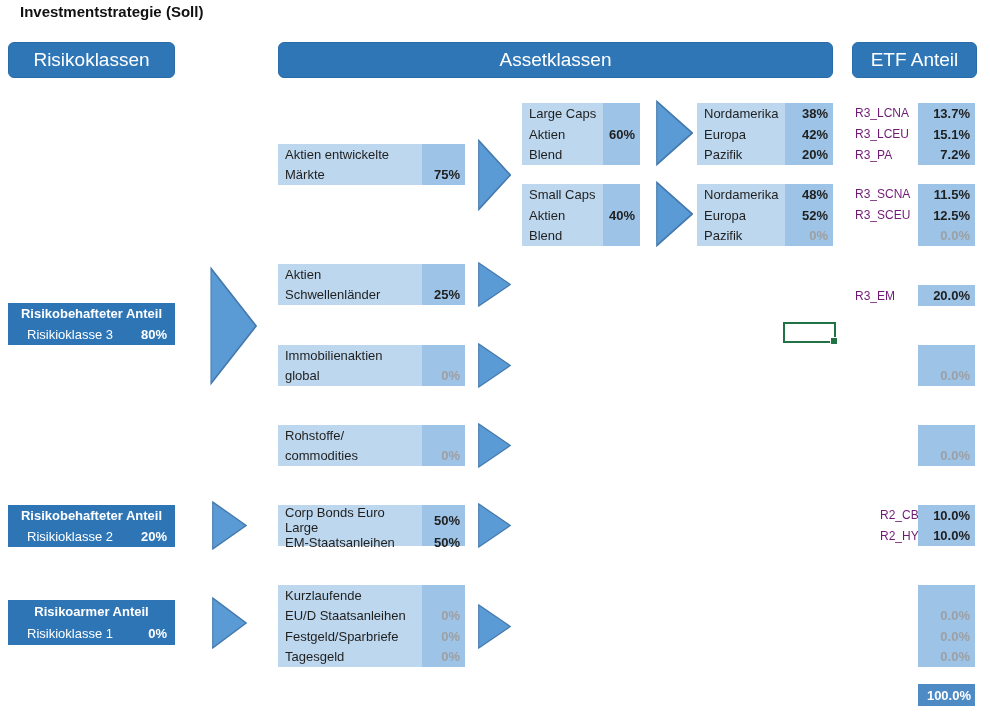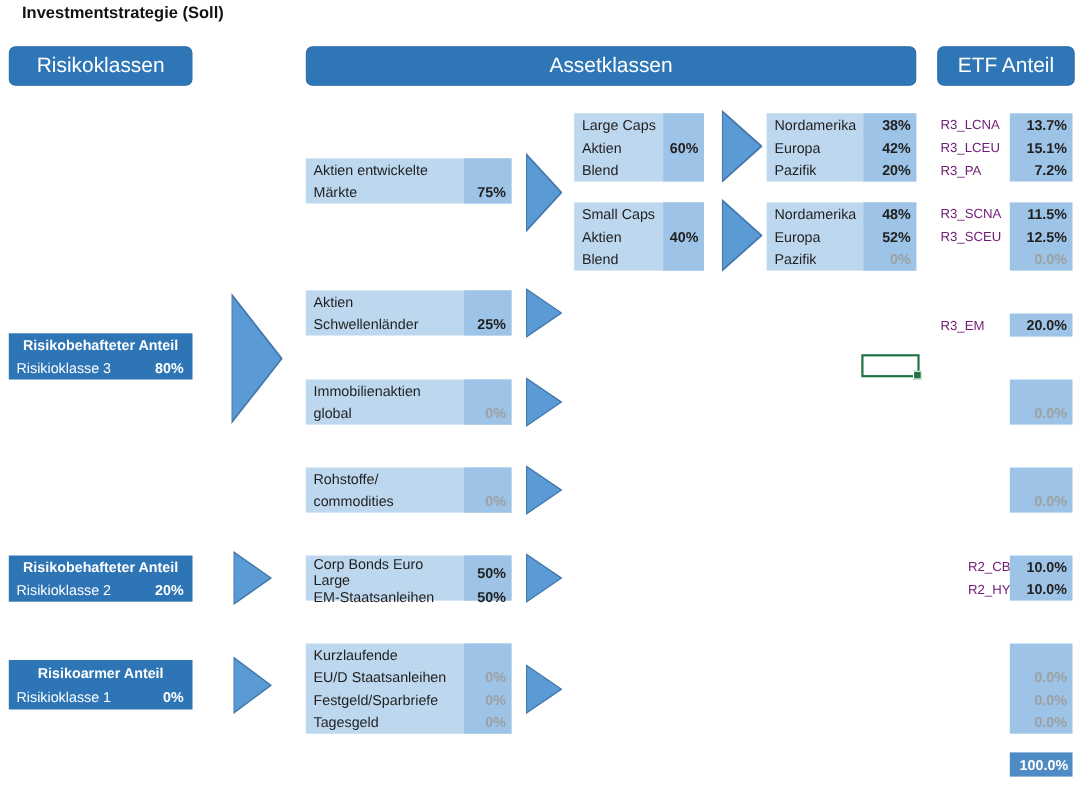--- a/index.html
+++ b/index.html
@@ -5,21 +5,21 @@
   html,body{margin:0;padding:0;background:#fff;}
   #sheet{position:relative;width:990px;height:716px;background:#fff;overflow:hidden;
          font-family:"Liberation Sans",sans-serif;color:#1f1f1f;}
   .abs{position:absolute;box-sizing:border-box;}
   .title{font-size:15px;font-weight:bold;color:#111;}
   .hdr{background:#2f76b7;border:1px solid #2a6ca8;border-radius:6px;color:#fff;
        display:flex;align-items:center;justify-content:center;font-size:19px;}
   .riskbox{background:#2E75B6;color:#fff;display:flex;flex-direction:column;font-size:13px;}
   .riskbox .r1{flex:1;display:flex;align-items:center;justify-content:center;font-weight:bold;}
   .riskbox .r2{flex:1;display:flex;align-items:center;justify-content:space-between;
-               padding:0 8px 0 7px;}
+               padding:0 8px 0 7px;margin-left:12px;}
   .riskbox .r2 .v{font-weight:bold;}
   .lightbox{background:#BDD7EE;display:flex;flex-direction:column;font-size:13px;}
   .valcol{position:absolute;top:0;right:0;bottom:0;background:#9DC3E6;}
   .row{flex:1;position:relative;z-index:1;display:flex;align-items:center;
        justify-content:space-between;padding-left:7px;}
   .row .val{font-weight:bold;text-align:right;padding-right:5px;}
   .etfbox{background:#9DC3E6;display:flex;flex-direction:column;font-size:13px;}
   .etfbox .row{padding-left:0;justify-content:flex-end;}
   .codes{display:flex;flex-direction:column;font-size:12px;color:#701a75;}
   .codes .crow{flex:1;display:flex;align-items:center;}

